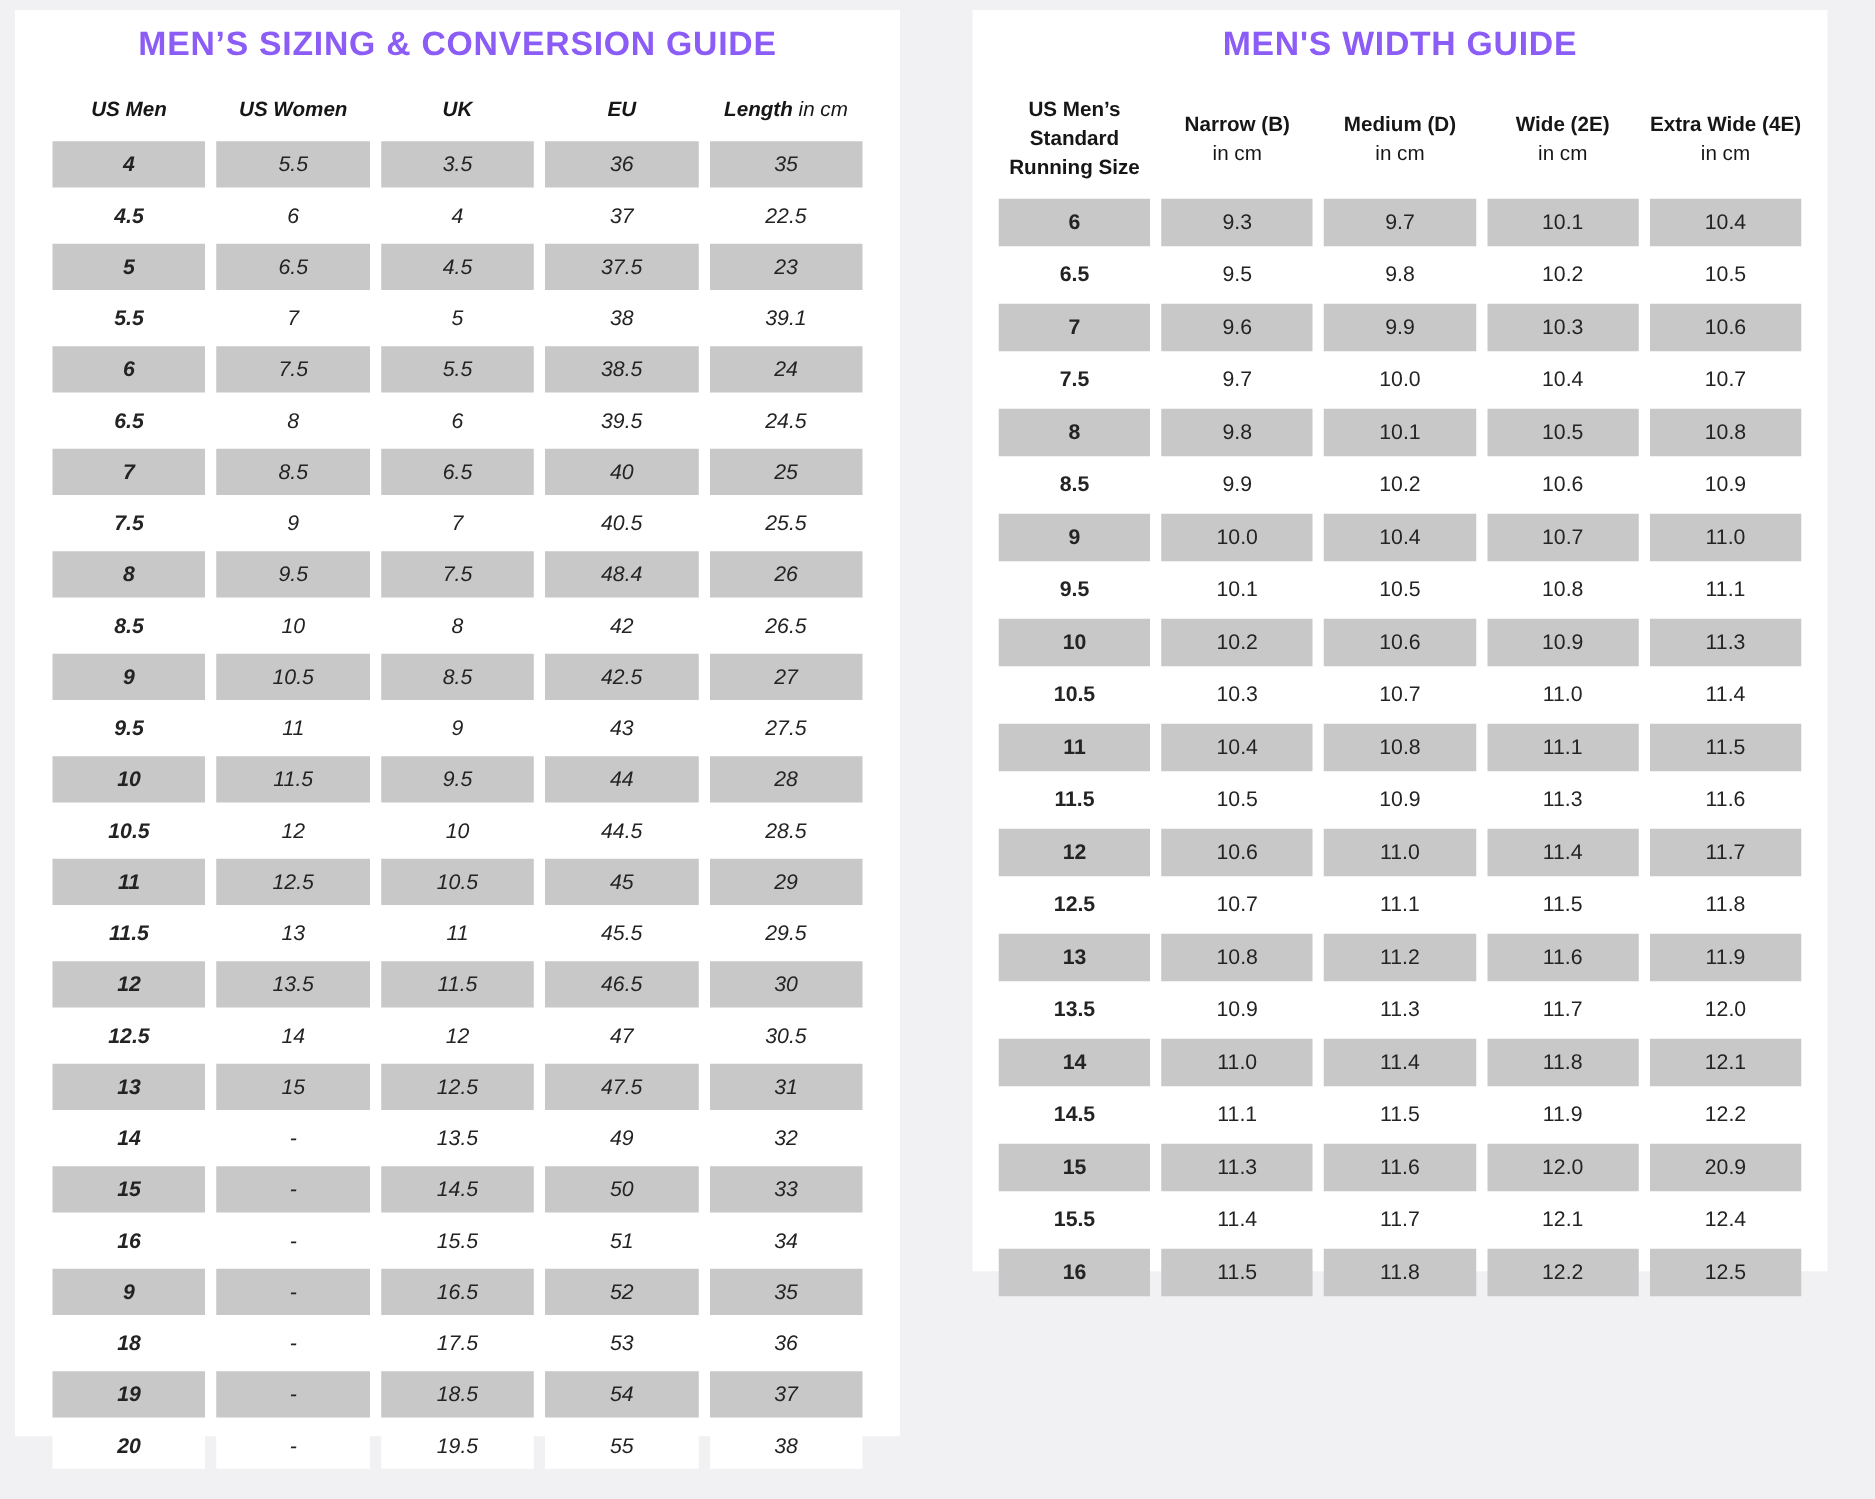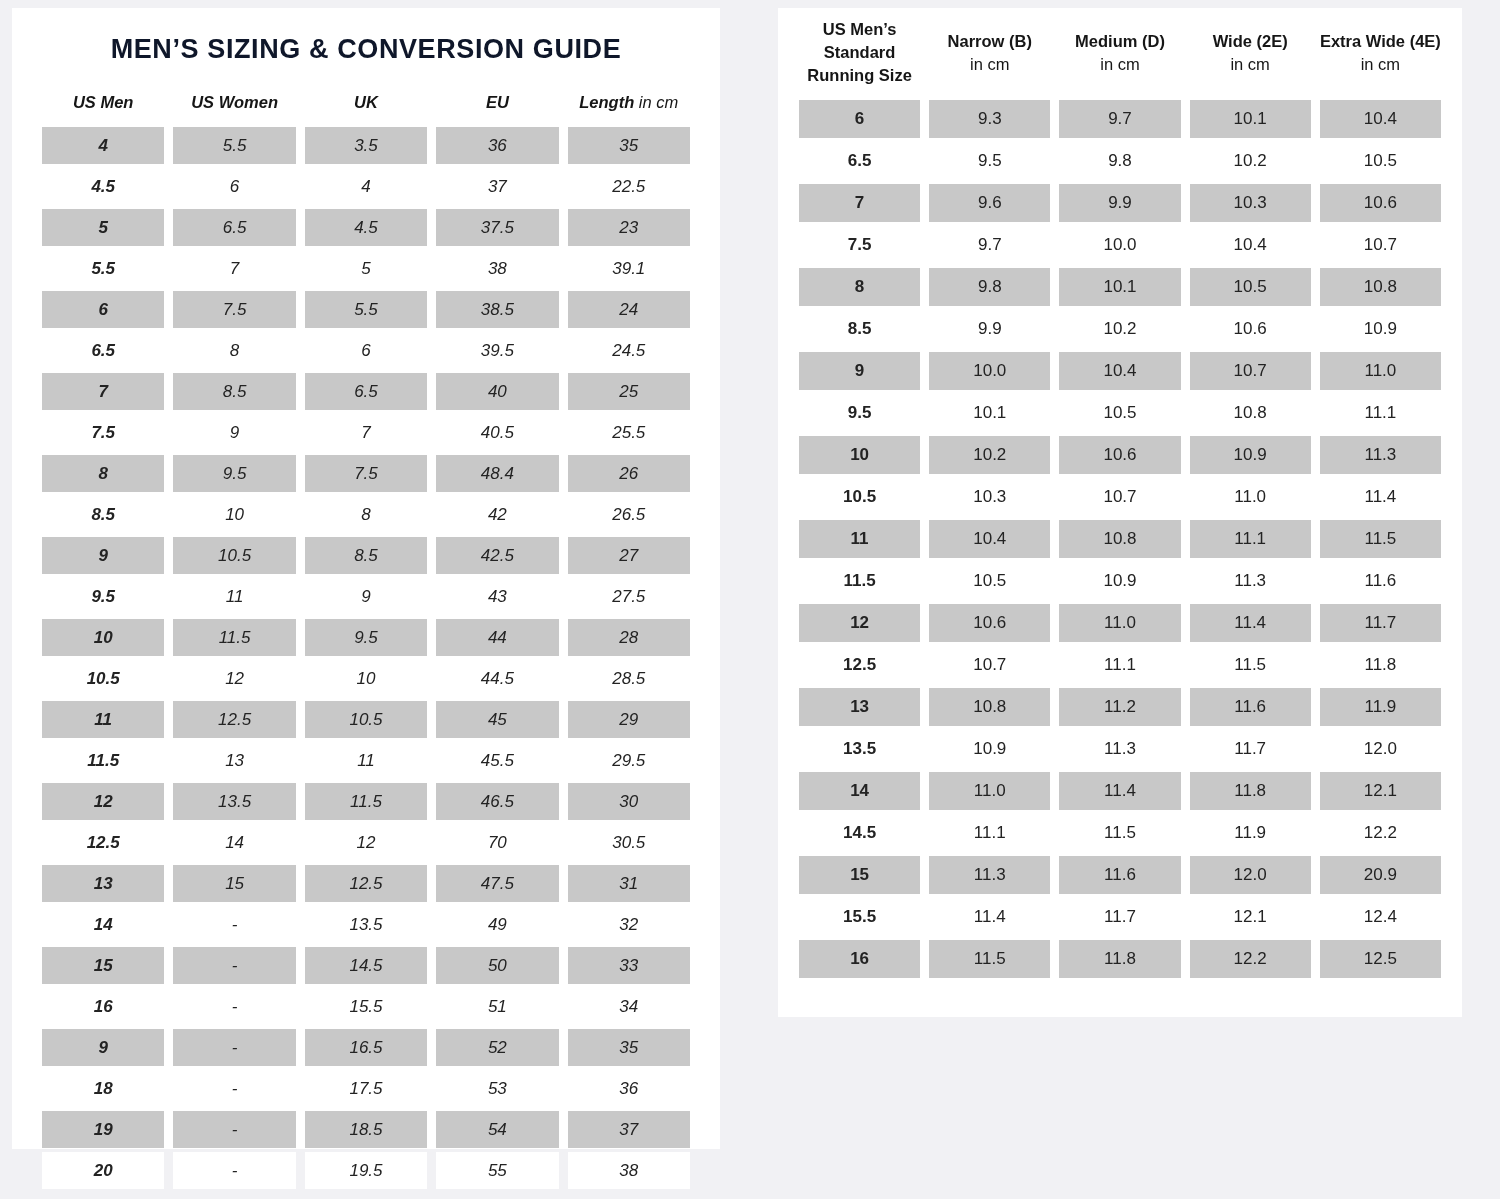--- a/index.html
+++ b/index.html
@@ -29,22 +29,22 @@
     left: 778px;
     top: 8px;
     width: 684px;
     height: 1009px;
   }
   .card-title {
     text-align: center;
     font-size: 27px;
     font-weight: 700;
     letter-spacing: 0.6px;
-    margin: 26px 10px 16px 10px;
-    color: #0f172a;
+    margin: 12px 10px 16px 10px;
+    color: #8b5cf6;
   }
   table.size-table {
     border-collapse: separate;
     border-spacing: 9px 4px;
     table-layout: fixed;
     margin: 0 auto;
   }
   #card-sizing table.size-table { width: 666px; font-style: italic; }
   #card-width  table.size-table { width: 660px; }
   th {
@@ -205,21 +205,21 @@
           <td class="first">12</td>
           <td>13.5</td>
           <td>11.5</td>
           <td>46.5</td>
           <td>30</td>
         </tr>
         <tr>
           <td class="first">12.5</td>
           <td>14</td>
           <td>12</td>
-          <td>70</td>
+          <td>47</td>
           <td>30.5</td>
         </tr>
         <tr class="gray">
           <td class="first">13</td>
           <td>15</td>
           <td>12.5</td>
           <td>47.5</td>
           <td>31</td>
         </tr>
         <tr>
@@ -269,20 +269,21 @@
           <td>-</td>
           <td>19.5</td>
           <td>55</td>
           <td>38</td>
         </tr>
       </tbody>
   </table>
 </div>
 
 <div class="card" id="card-width">
+  <div class="card-title">MEN'S WIDTH GUIDE</div>
   <table class="size-table">
     <thead>
         <tr>
           <th><span class="hlabel">US Men’s
 Standard
 Running Size</span></th>
           <th><span class="hlabel">Narrow (B)</span><span class="hsub">
 in cm</span></th>
           <th><span class="hlabel">Medium (D)</span><span class="hsub">
 in cm</span></th>

